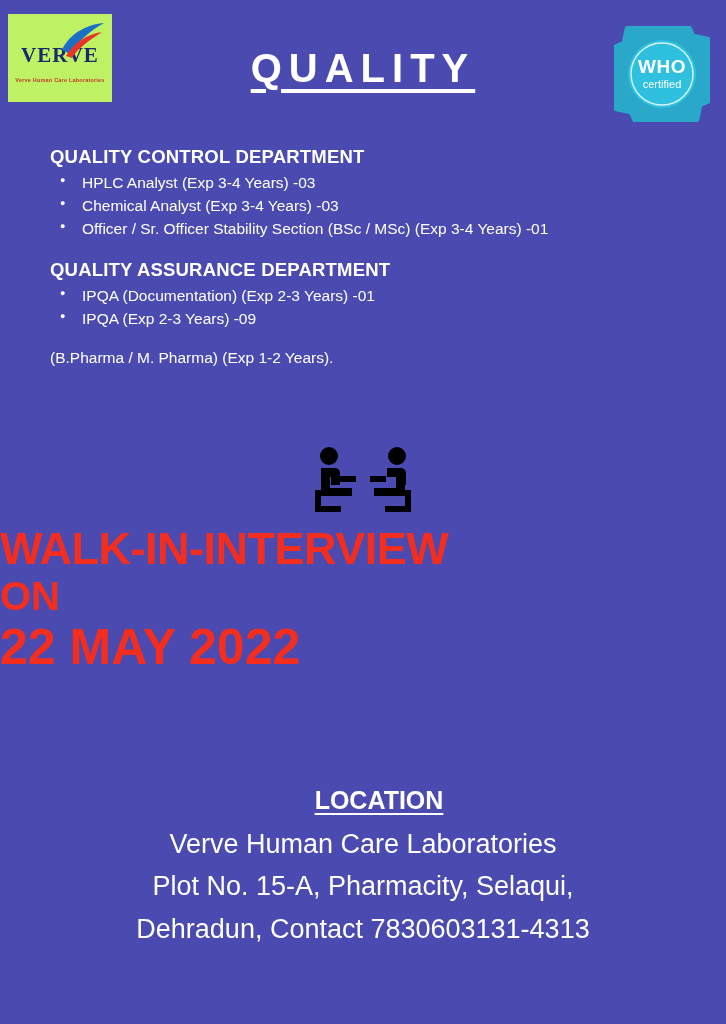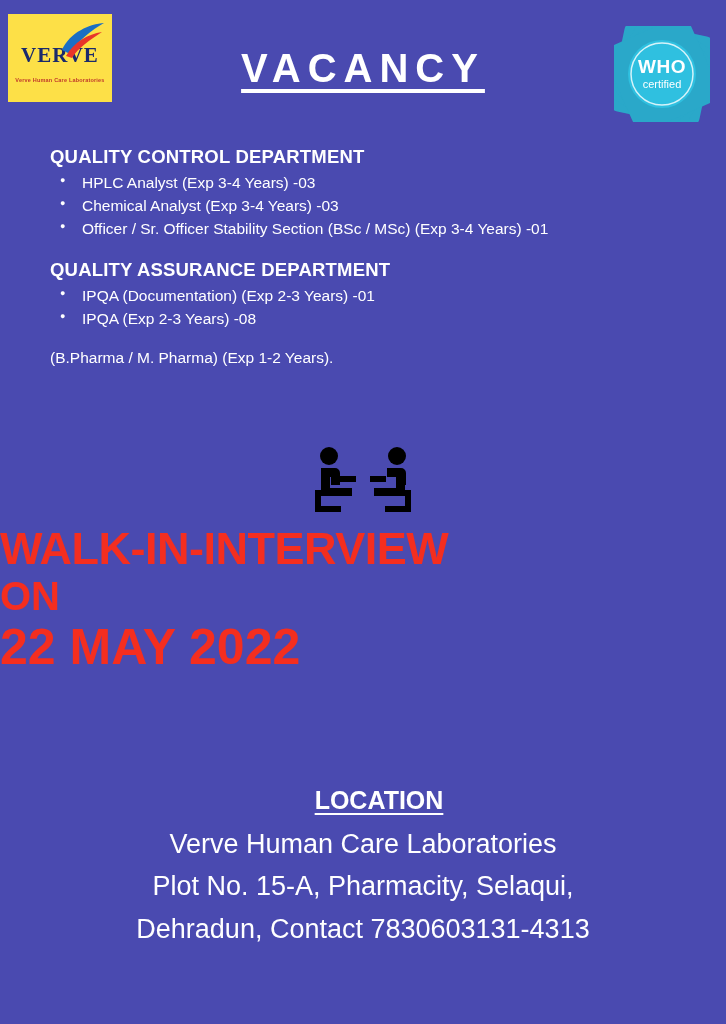--- a/index.html
+++ b/index.html
@@ -17,21 +17,21 @@
     color: #ffffff;
   }
 
   
   .logo {
     position: absolute;
     left: 8px;
     top: 14px;
     width: 104px;
     height: 88px;
-    background: #fde047;
+    background: #bef264;
     display: flex;
     flex-direction: column;
     align-items: center;
     justify-content: center;
     padding-top: 4px;
   }
   .logo-swoosh {
     position: absolute;
     right: 6px;
     top: 6px;
@@ -208,38 +208,38 @@
         <rect x="-46" y="-46" width="92" height="92" transform="rotate(66)" rx="10"></rect>
       </g>
       <circle r="34" fill="#2fc0e0"></circle>
       <circle r="31" fill="none" stroke="#ffffff" stroke-width="1.5" opacity="0.8"></circle>
     </g>
   </svg>
   <div class="lbl1">WHO</div>
   <div class="lbl2">certified</div>
 </div>
 
-<div class="vacancy-title">VACANCY</div>
+<div class="vacancy-title">QUALITY</div>
 
 <div class="dept-block">
 
   <div class="dept">
     <h2>QUALITY CONTROL DEPARTMENT</h2>
     <ul>
       <li>HPLC Analyst (Exp 3-4 Years) -03</li>
       <li>Chemical Analyst (Exp 3-4 Years) -03</li>
       <li>Officer / Sr. Officer Stability Section (BSc / MSc) (Exp 3-4 Years) -01</li>
     </ul>
   </div>
 
   <div class="dept">
     <h2>QUALITY ASSURANCE DEPARTMENT</h2>
     <ul>
       <li>IPQA (Documentation) (Exp 2-3 Years) -01</li>
-      <li>IPQA (Exp 2-3 Years) -08</li>
+      <li>IPQA (Exp 2-3 Years) -09</li>
     </ul>
   </div>
 
   <div class="dept">
     <p class="note">(B.Pharma / M. Pharma) (Exp 1-2 Years).</p>
   </div>
 
 </div>
 
 <div class="interview-icon">

